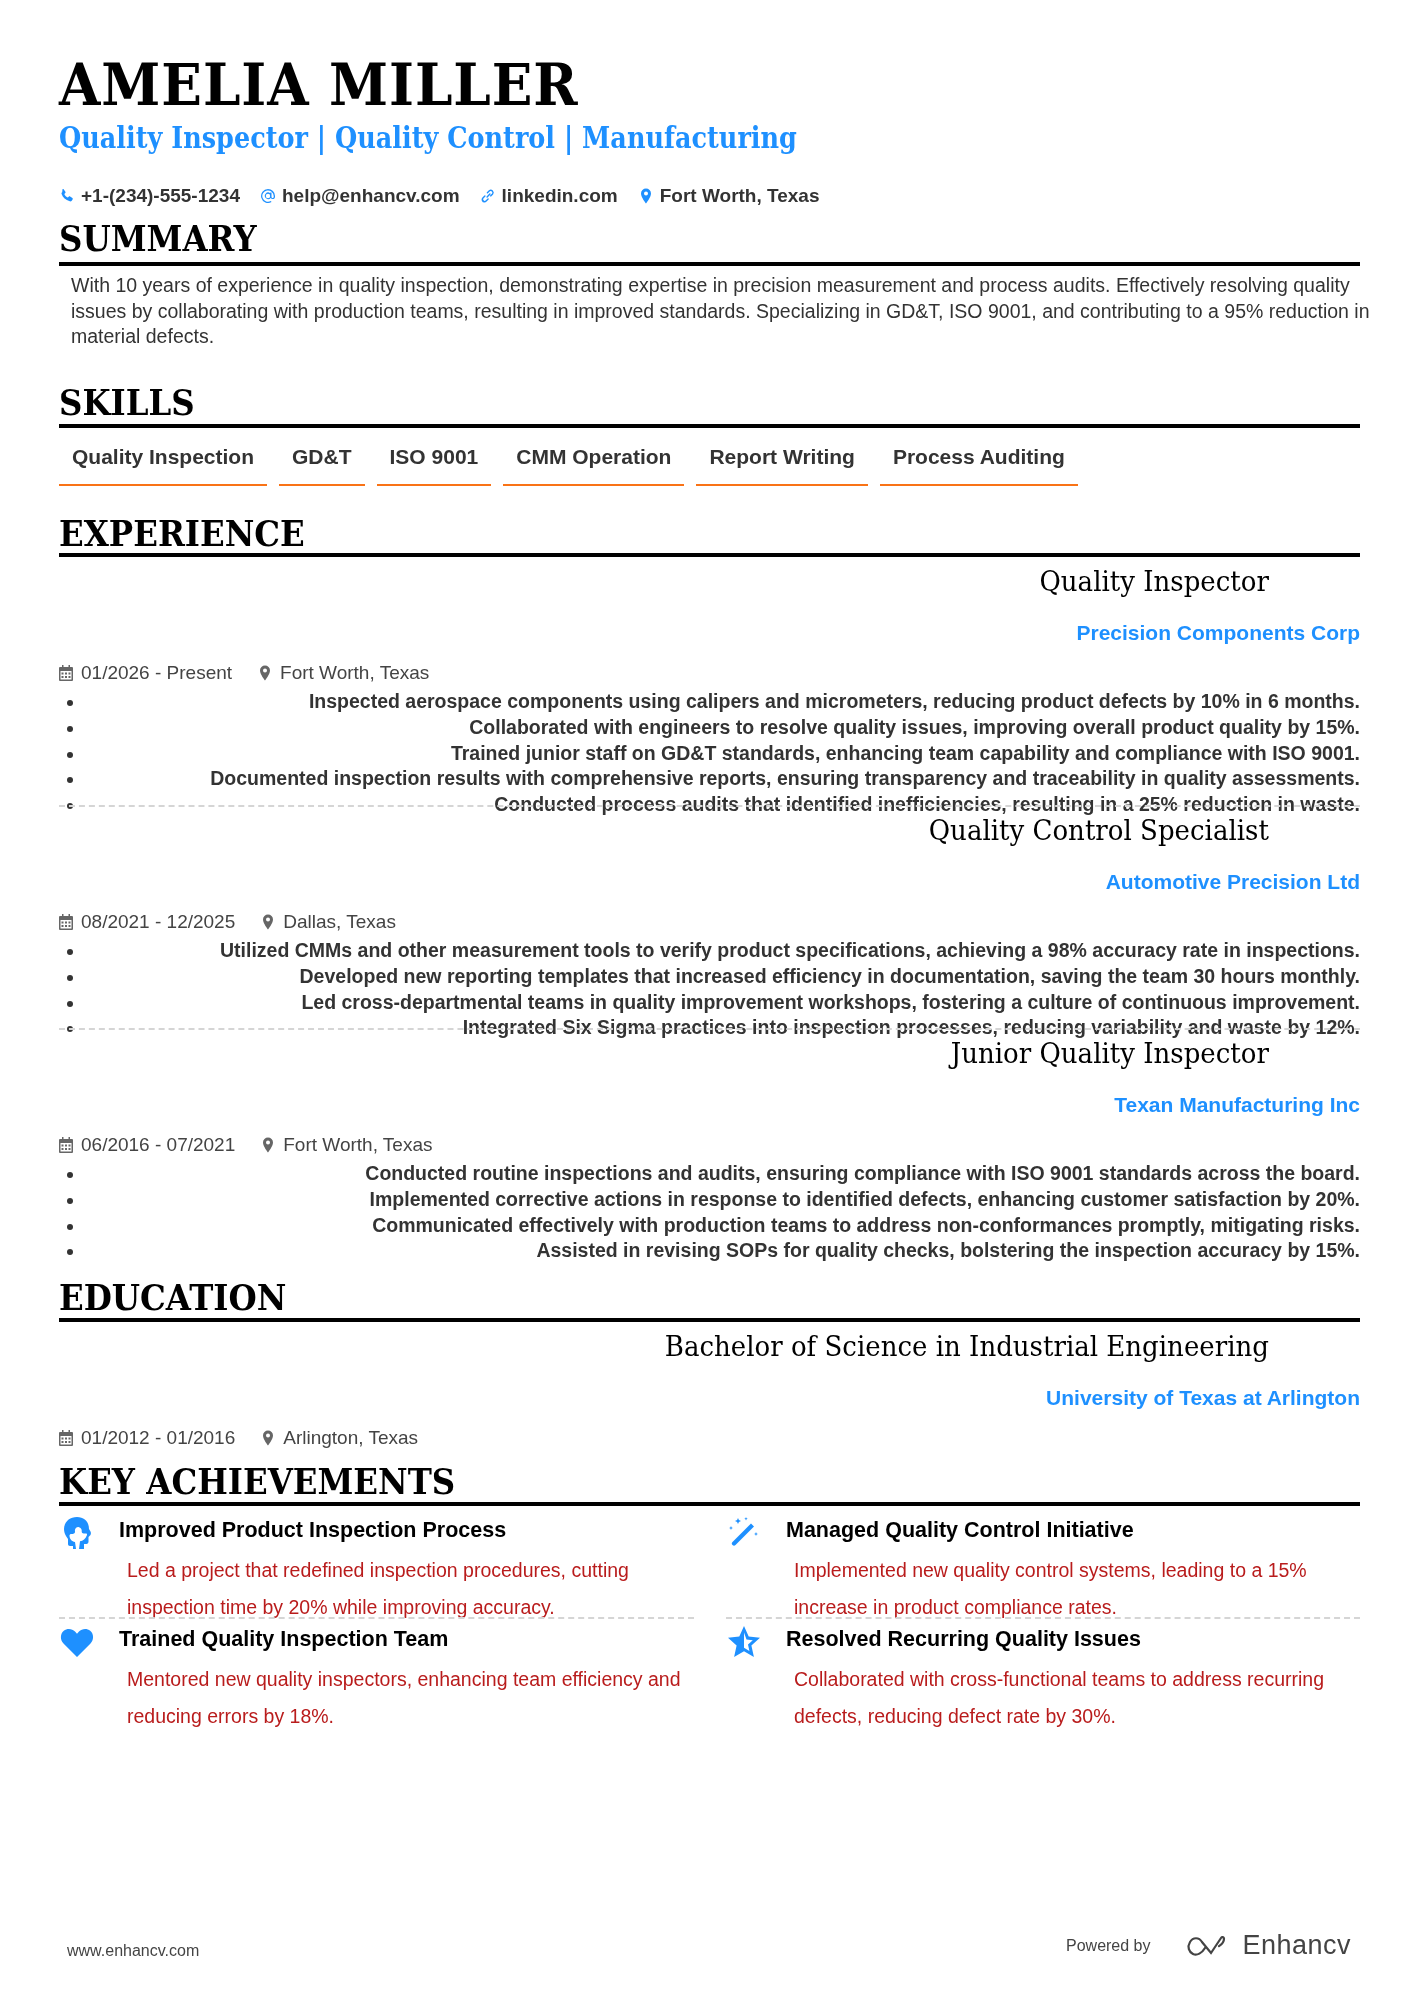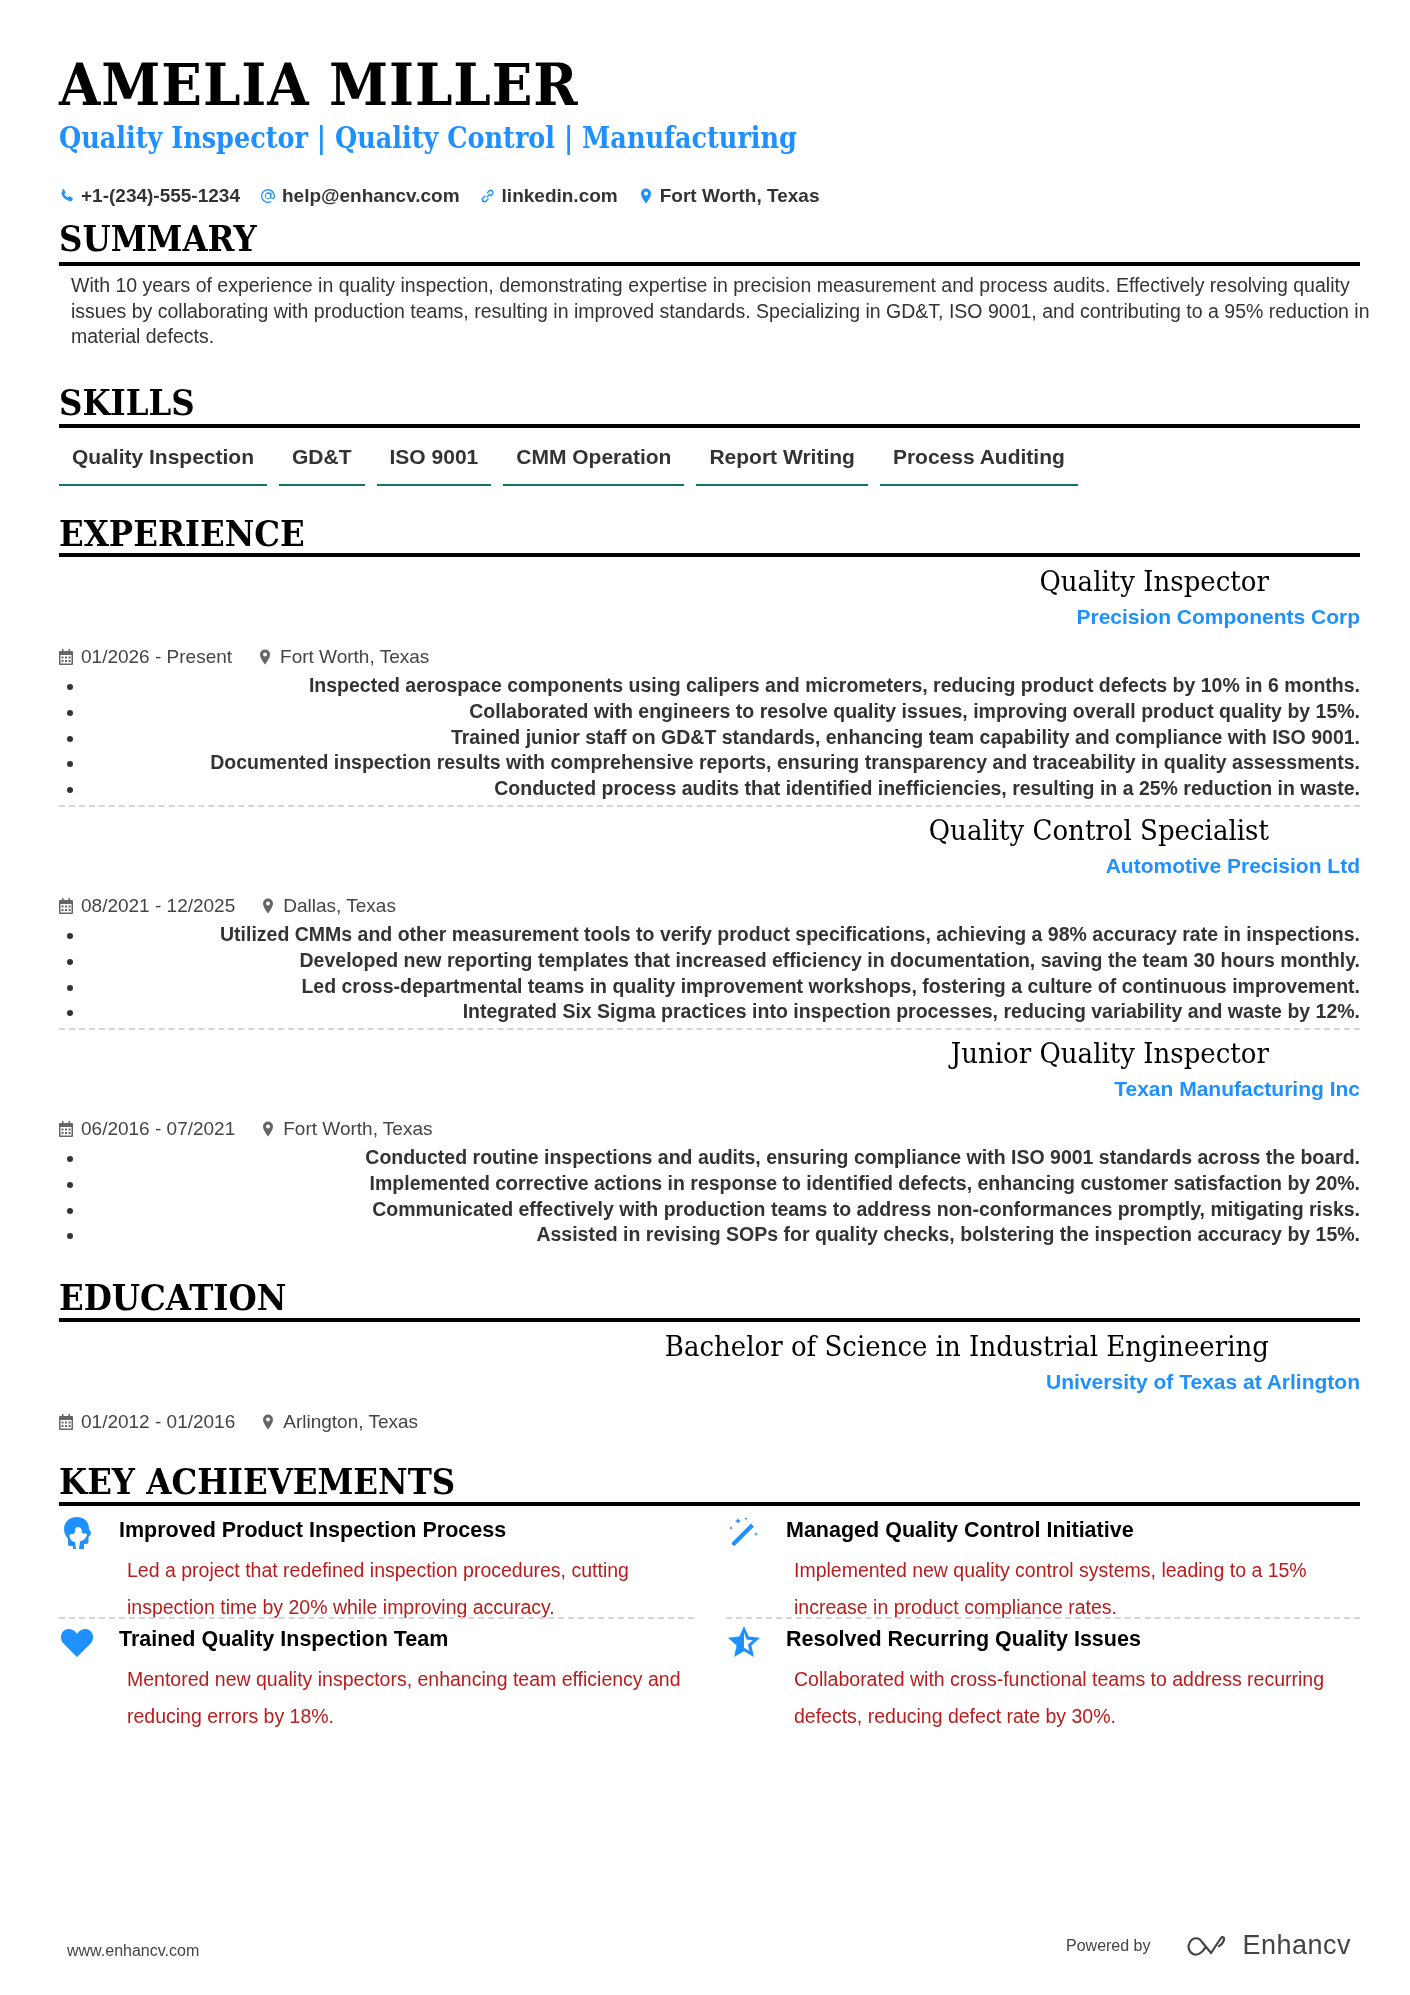--- a/index.html
+++ b/index.html
@@ -12,25 +12,25 @@
   .contacts { position: absolute; top: 170px; left: 0; display: flex; gap: 20px; font-size: 19px; font-weight: bold; color: #333; line-height: 24px; white-space: nowrap; margin-top: 14px; }
   .contact { display: flex; align-items: center; gap: 6px; }
   .contact svg { width: 16px; height: 16px; fill: #1e90ff; }
 
   .section-title { position: absolute; left: 0; font-family: "DejaVu Serif", serif; font-weight: bold; font-size: 36px; color: #000; line-height: 44px; transform: scaleX(0.9); transform-origin: left; white-space: nowrap; }
   .rule { position: absolute; left: 0; width: 1301px; height: 4px; background: #000; }
 
   .summary-text { position: absolute; top: 273px; left: 12px; width: 1301px; font-size: 19.5px; line-height: 25.5px; color: #333; }
 
   .skills { position: absolute; top: 440px; left: 0; display: flex; gap: 12px; }
-  .skill { font-size: 21px; font-weight: bold; color: #333; padding: 0 13px 10px 13px; border-bottom: 2px solid #0f766e; line-height: 34px; white-space: nowrap; }
+  .skill { font-size: 21px; font-weight: bold; color: #333; padding: 0 13px 10px 13px; border-bottom: 2px solid #f97316; line-height: 34px; white-space: nowrap; }
 
   .job { position: absolute; left: 0; width: 1301px; text-align: right; }
   .job-title { font-family: "DejaVu Serif", serif; font-size: 28px; color: #000; line-height: 36px; transform: scaleX(0.93); transform-origin: left; white-space: nowrap; }
-  .company { font-size: 21px; font-weight: bold; color: #1e90ff; line-height: 30px; margin-top: 2px; }
+  .company { font-size: 21px; font-weight: bold; color: #1e90ff; line-height: 30px; margin-top: 18px; }
   .meta { display: flex; gap: 26px; font-size: 19px; color: #444; line-height: 26px; margin-top: 12px; }
   .meta span.item { display: flex; align-items: center; gap: 8px; }
   .meta svg { width: 14px; height: 16px; fill: #666; }
   .bullets { list-style: none; margin-top: 3px; font-weight: bold; }
   .bullets li { position: relative; padding-left: 28px; font-size: 19.5px; line-height: 25.8px; color: #333; }
   .bullets li::before { content: ""; position: absolute; left: 8px; top: 11px; width: 6px; height: 6px; border-radius: 50%; background: #333; }
   .dash { position: absolute; left: 0; width: 1301px; border-top: 2px dashed #d5d5d5; }
 
   .ach { position: absolute; width: 630px; }
   .ach-icon { position: absolute; left: 0; top: 0; width: 40px; height: 40px; }

